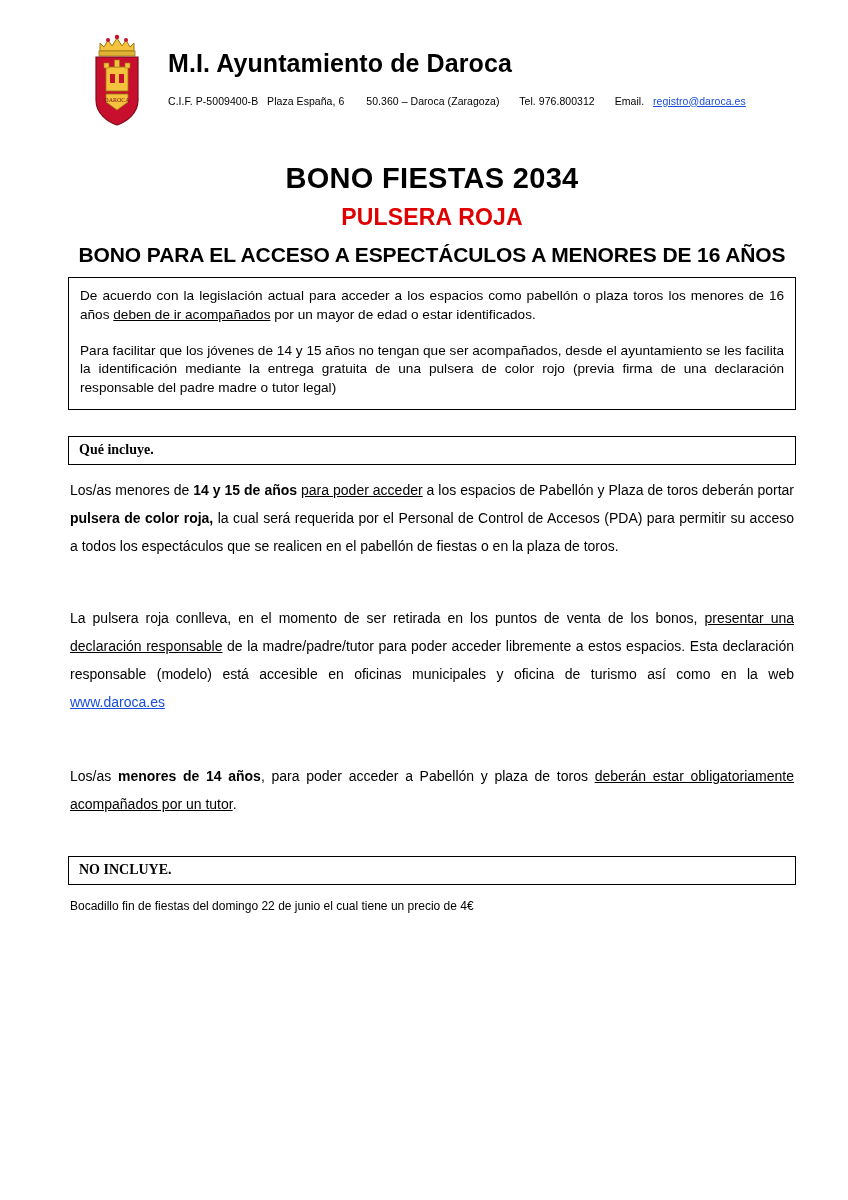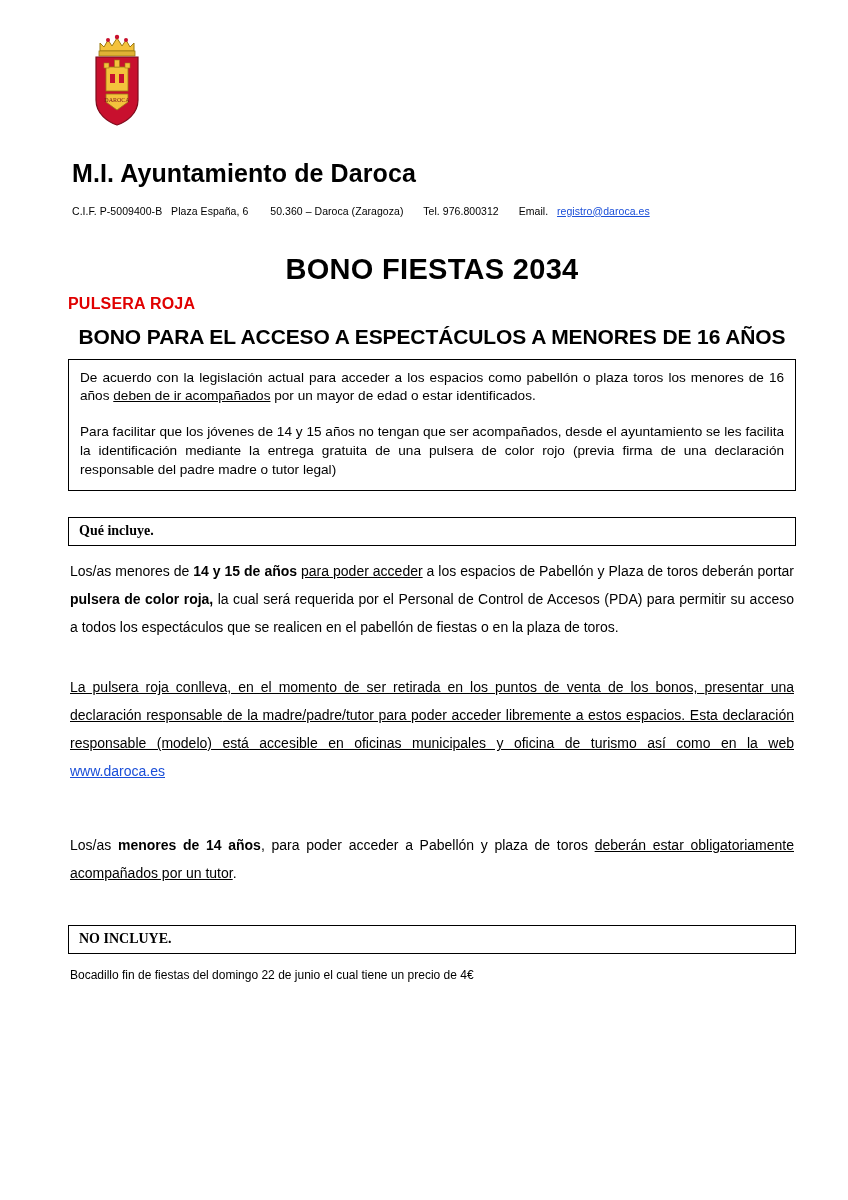--- a/index.html
+++ b/index.html
@@ -22,21 +22,20 @@
     padding: 26px 52px 0 68px;
     position: relative;
   }
 
   
   .header {
     display: flex;
     align-items: flex-start;
     gap: 16px;
     margin-top: 6px;
-    flex-direction: column;
   }
   .crest {
     width: 62px;
     flex: 0 0 62px;
     margin-left: 18px;
     margin-top: 2px;
   }
   .crest svg { display: block; }
   .header-text {
     flex: 1 1 auto;
@@ -66,21 +65,22 @@
 
   
   .doc-title {
     text-align: center;
     font-size: 29px;
     font-weight: bold;
     margin-top: 36px;
     letter-spacing: 0.3px;
   }
   .doc-subtitle {
-    font-size: 16px;
+    text-align: center;
+    font-size: 23px;
     font-weight: bold;
     color: #e00000;
     margin-top: 9px;
     letter-spacing: 0.2px;
   }
   .doc-heading {
     text-align: center;
     font-size: 21px;
     font-weight: bold;
     margin-top: 12px;
@@ -112,21 +112,21 @@
     font-family: Liberation Serif, serif;
   }
 
   
   .body-par {
     font-size: 14px;
     line-height: 2.0;
     text-align: justify;
     margin: 11px 2px 0 2px;
   }
-  .body-par.spaced-top { margin-top: 32px; text-decoration: underline; }
+  .body-par.spaced-top { margin-top: 44px; }
   .body-par.spaced-top2 { margin-top: 46px; }
   .u { text-decoration: underline; }
   .b { font-weight: bold; }
   .link {
     color: #1a4ed8;
     text-decoration: underline;
   }
   .no-incluye-text {
     font-size: 12px;
     margin: 12px 2px 0 2px;

